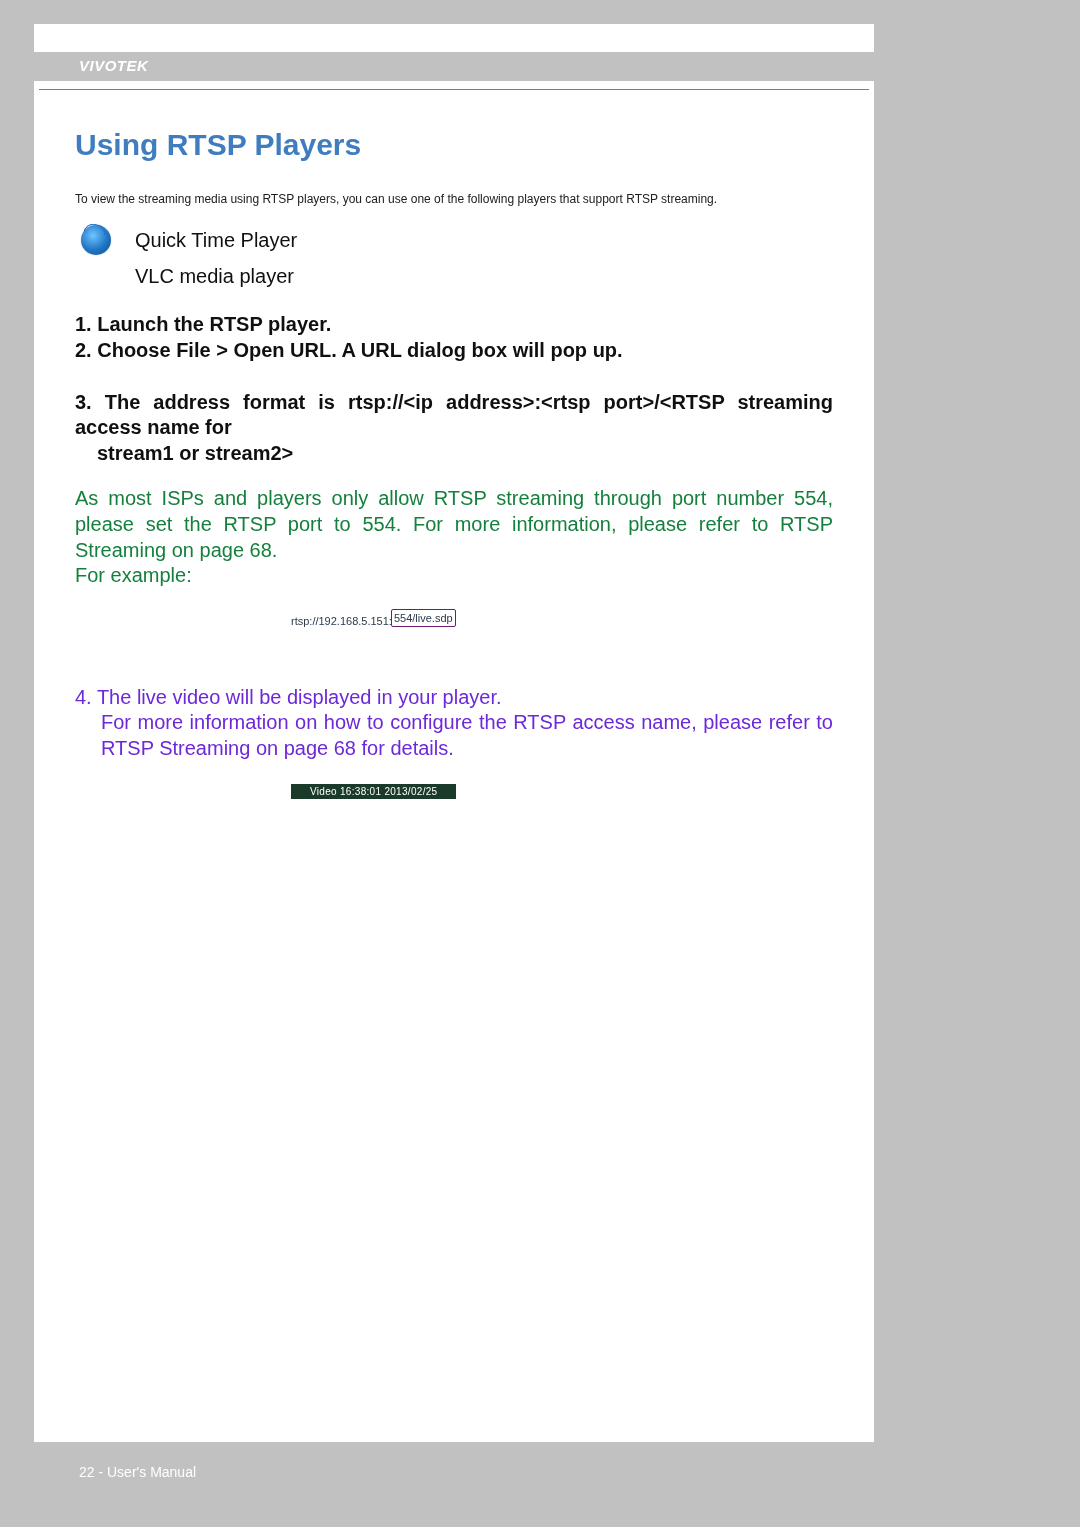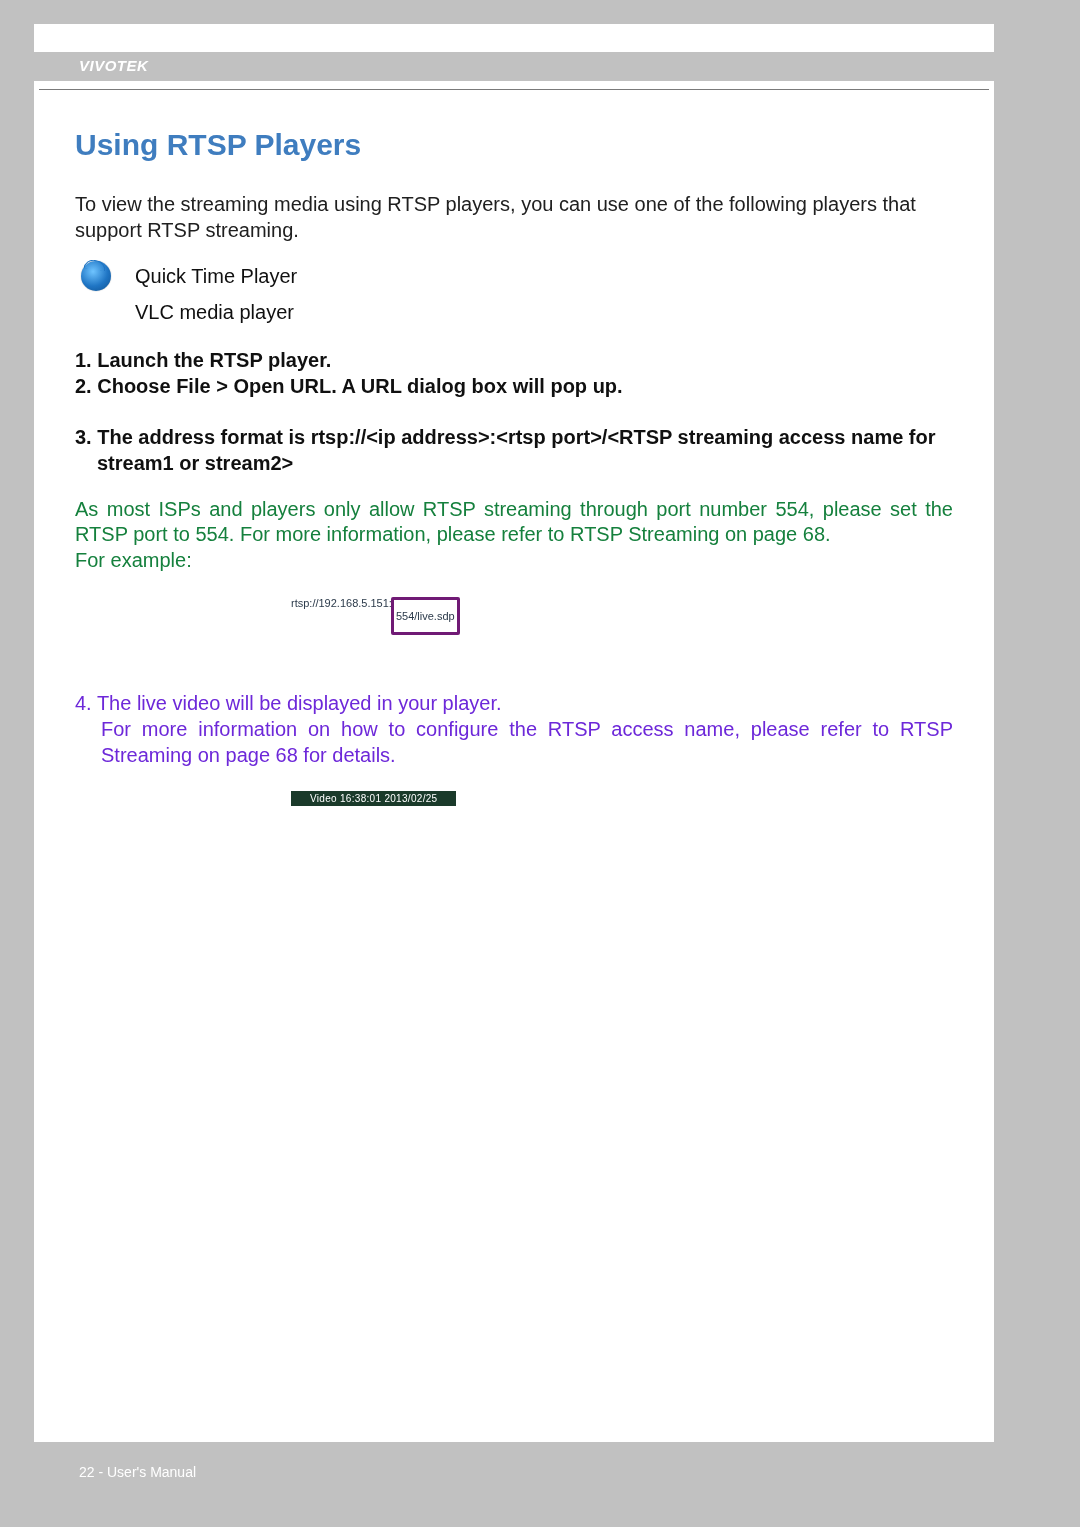--- a/index.html
+++ b/index.html
@@ -6,21 +6,21 @@
   html, body { width: 1080px; height: 1527px; }
   body {
     background: #c1c1c1;
     font-family: Arial, Helvetica, sans-serif;
     position: relative;
   }
   .page {
     position: absolute;
     left: 34px;
     top: 24px;
-    width: 960px;
+    width: 840px;
     height: 1478px;
     background: #ffffff;
   }
   .header-band {
     position: absolute;
     left: 0;
     top: 28px;
     right: 0;
     height: 29px;
     background: #c1c1c1;
@@ -50,21 +50,21 @@
     top: 104px;
   }
   h1 {
     color: #3f7dbf;
     font-size: 30px;
     font-weight: bold;
     margin-bottom: 30px;
   }
   .intro {
     color: #202020;
-    font-size: 20px;
+    font-size: 12px;
     line-height: 1.28;
     margin-bottom: 18px;
   }
   .player-row {
     display: flex;
     align-items: center;
     margin-bottom: 6px;
   }
   .player-row .icon-slot {
     width: 60px;
@@ -121,27 +121,27 @@
     margin-bottom: 20px;
   }
   .example-box {
     margin-left: 216px;
     margin-bottom: 56px;
   }
   .rtsp-line {
     font-size: 11px;
     color: #2b3a4a;
     display: inline-flex;
-    align-items: flex-start;
+    align-items: flex-end;
     gap: 0;
   }
   .rtsp-pre { }
   .rtsp-hi {
-    border: 3px solid #701a75;
-    padding: 10px 2px;
+    border: 1px solid #701a75;
+    padding: 2px 2px;
     border-radius: 2px;
     margin-left: -1px;
   }
   .step4 {
     color: #6d28d9;
     font-size: 20px;
     line-height: 1.28;
     margin-bottom: 20px;
   }
   .step4 .cont { display: block; padding-left: 26px; text-align: justify; }

